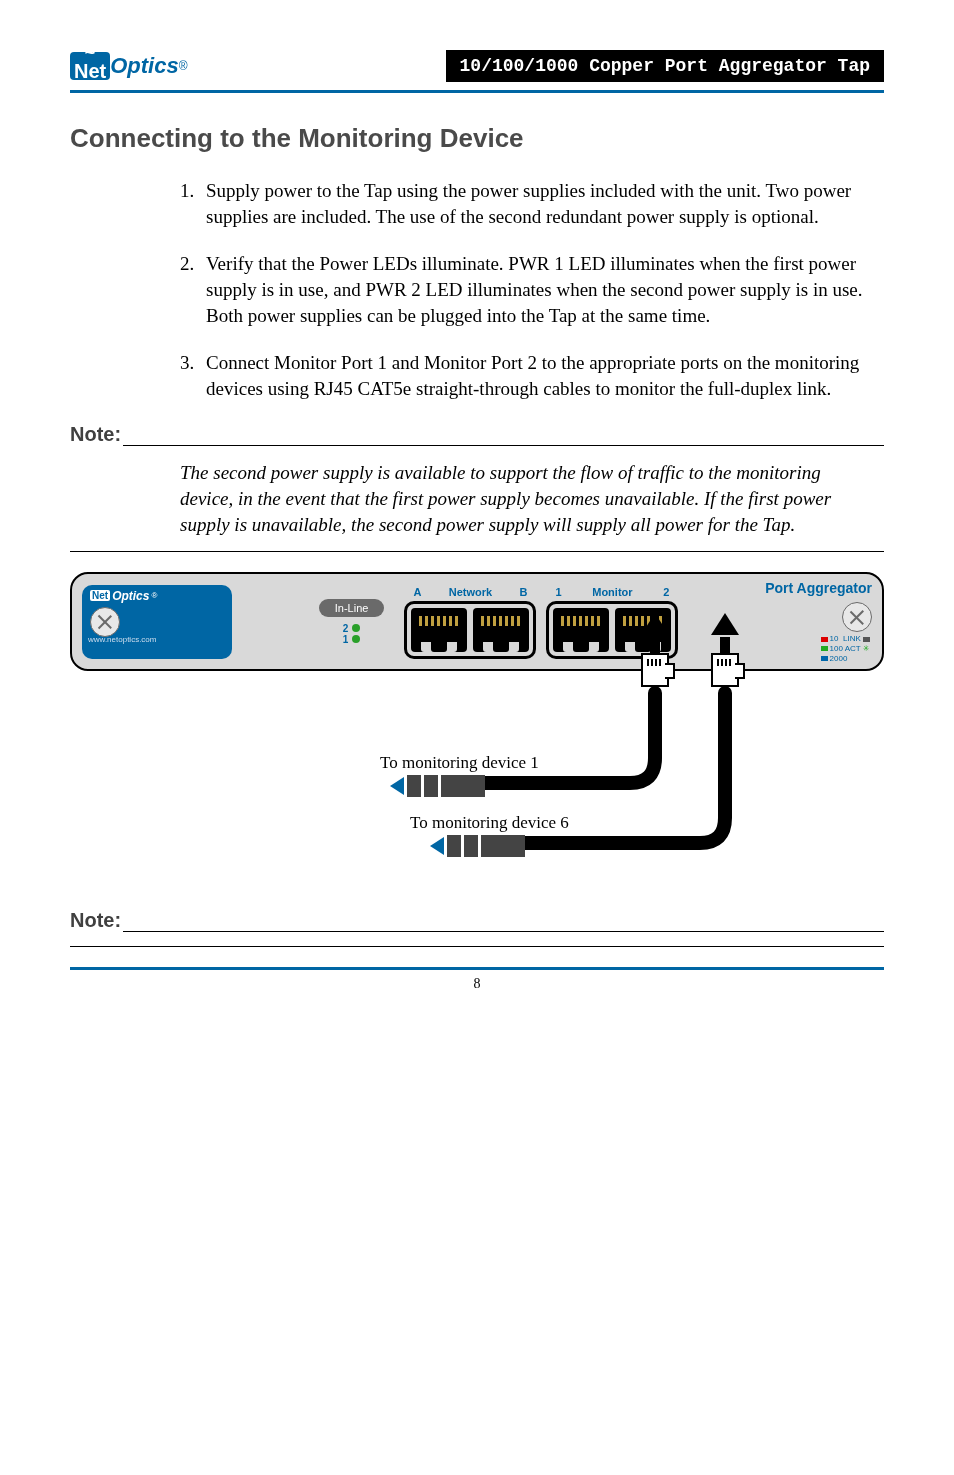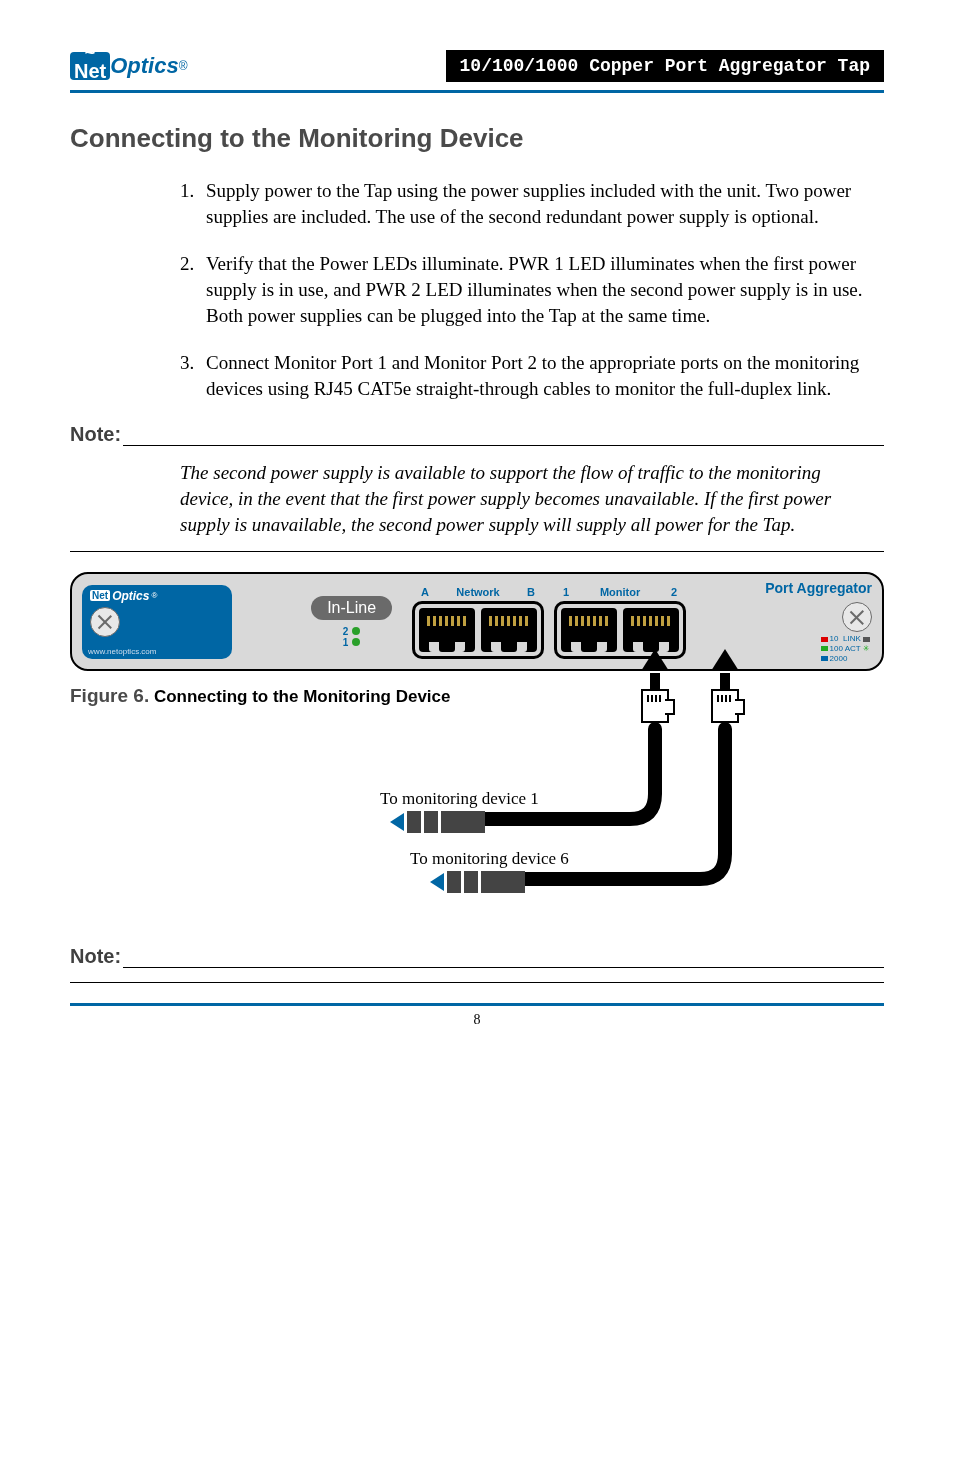--- a/index.html
+++ b/index.html
@@ -162,27 +162,27 @@
     margin-top:4px;
   }
   .screws::before, .screws::after{
     content:"";position:absolute;background:#6a6a6a;
   }
   .screws::before{width:18px;height:1.5px;}
   .screws::after{width:1.5px;height:18px;}
   .screws.rot::before{transform:rotate(45deg);}
   .screws.rot::after{transform:rotate(45deg);}
   .device-url{
-    font-size:8px;color:#cde; position:absolute;bottom:3px;left:6px;
+    font-size:8px;color:#cde; position:absolute;bottom:15px;left:6px;
   }
   .mid-controls{
     display:flex;flex-direction:column;align-items:center;gap:6px;
   }
   .pill{
-    background:#6a6a6a;color:#fff;font-family:Arial;font-size:16px;
+    background:#6a6a6a;color:#fff;font-family:Arial;font-size:11px;
     padding:3px 16px;border-radius:999px;
   }
   .pled{display:flex;align-items:center;gap:4px;font-size:10px;color:#0066a4;font-family:Arial;font-weight:bold;}
   .led{width:8px;height:8px;border-radius:50%;background:#2aa02a;}
   .ports-wrap{
     display:flex;gap:10px;align-items:center;
   }
   .port-group{
     border:3px solid #000;border-radius:10px;padding:4px;display:flex;gap:6px;position:relative;background:#d9d9d9;
   }
@@ -343,26 +343,20 @@
         <div class="screws rot"></div>
       </div>
       <div class="speed-leds" style="text-align:left;">
         <div><span class="sled" style="background:#d00;"></span><span>10</span> &nbsp;<span>LINK</span> <span class="sled" style="background:#555;"></span></div>
         <div><span class="sled" style="background:#2a2;"></span><span>100</span> <span>ACT</span> <span style="color:#2a2;">✳</span></div>
         <div><span class="sled" style="background:#06a;"></span><span>2000</span></div>
       </div>
     </div>
   </div>
 
-  <div style="display:flex;align-items:flex-start;">
-    <div class="fig-caption" style="flex:0 0 auto;">
-      <span class="fignum">Figure 6.</span>
-      <b>Connecting to the Monitoring Device</b>
-    </div>
-  </div>
 
   <div class="arrows-area">
 
     <div class="rj45" style="left:568px;top:-50px;">
       <div class="up-arrow"></div>
       <div class="up-stem"></div>
       <div class="plug"></div>
     </div>
     <div class="rj45" style="left:638px;top:-50px;">
       <div class="up-arrow"></div>

